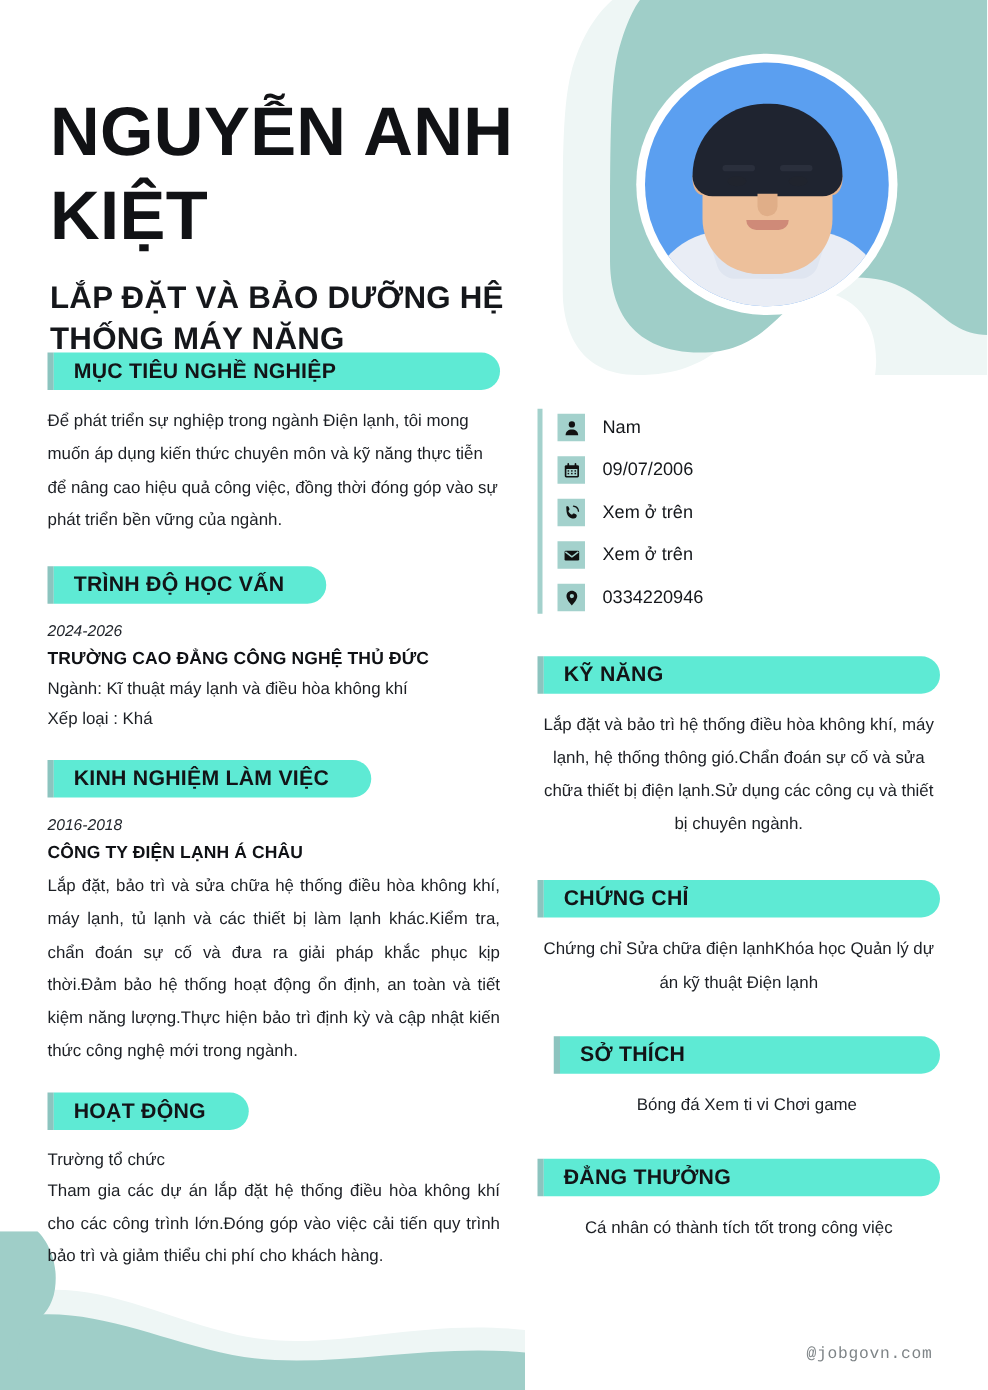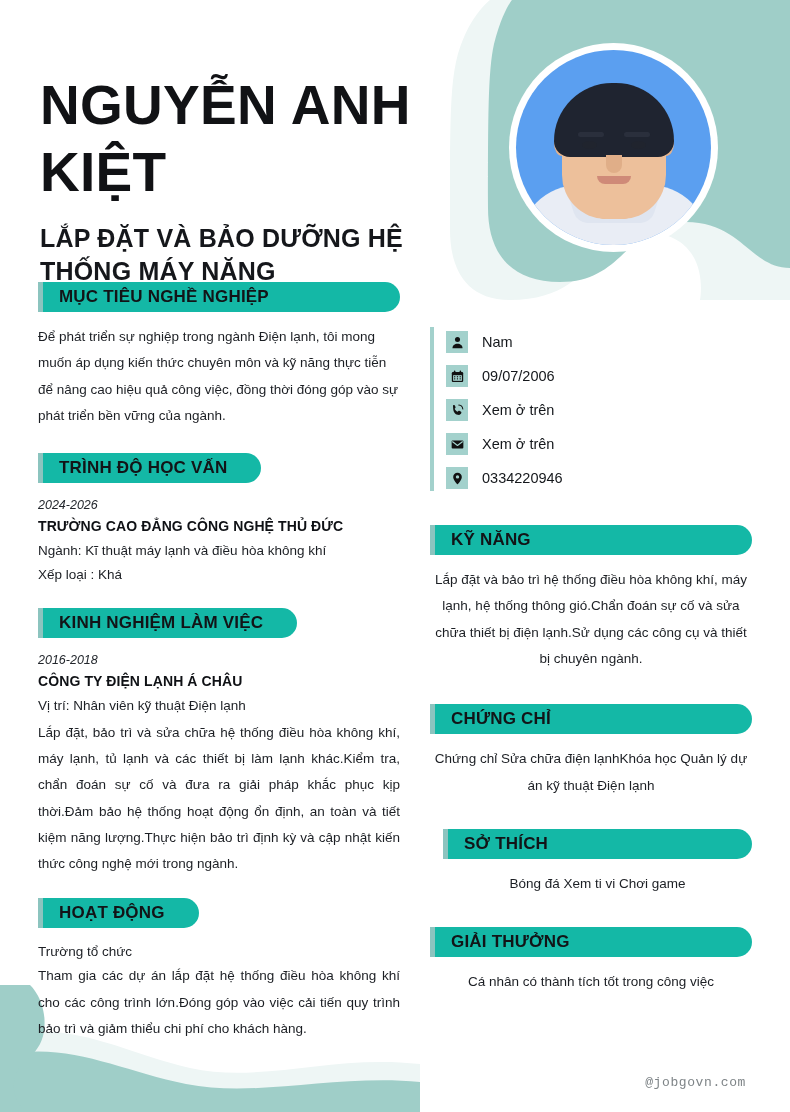--- a/index.html
+++ b/index.html
@@ -122,21 +122,21 @@
   .sec { margin-bottom: 20px; }
   .sec-head {
     display: flex; align-items: stretch;
     height: 30px; margin-bottom: 12px;
   }
   .sec-bar {
     width: 5px; background: #8cc4bf; flex: 0 0 5px;
   }
   .sec-pill {
     flex: 1 1 auto;
-    background: #14b8a6;
+    background: #5eead4;
     border-radius: 0 16px 16px 0;
     display: flex; align-items: center;
     padding-left: 16px;
   }
   .sec-pill span {
     font-size: 17px; font-weight: 700; color: #121417;
     letter-spacing: 0.2px; white-space: nowrap;
   }
   .sec-pill.narrow { flex: 0 0 auto; min-width: 150px; padding-right: 34px; }
 
@@ -262,21 +262,20 @@
 
     <div class="sec" style="margin-top:22px;">
       <div class="sec-head">
         <div class="sec-bar"></div>
         <div class="sec-pill narrow" style="min-width:200px;">
           <span>KINH NGHIỆM LÀM VIỆC</span>
         </div>
       </div>
       <div class="period">2016-2018</div>
       <div class="org">CÔNG TY ĐIỆN LẠNH Á CHÂU</div>
-      <div class="line">Vị trí: Nhân viên kỹ thuật Điện lạnh</div>
       <div class="body-text justify" style="margin-top:2px;">Lắp đặt, bảo trì và sửa chữa hệ thống điều hòa không khí, máy lạnh, tủ lạnh và các thiết bị làm lạnh khác.Kiểm tra, chẩn đoán sự cố và đưa ra giải pháp khắc phục kịp thời.Đảm bảo hệ thống hoạt động ổn định, an toàn và tiết kiệm năng lượng.Thực hiện bảo trì định kỳ và cập nhật kiến thức công nghệ mới trong ngành.</div>
     </div>
 
     <div class="sec" style="margin-top:8px;">
       <div class="sec-head">
         <div class="sec-bar"></div>
         <div class="sec-pill narrow" style="min-width:140px;">
           <span>HOẠT ĐỘNG</span>
         </div>
       </div>
@@ -377,21 +376,21 @@
           <span>SỞ THÍCH</span>
         </div>
       </div>
       <div class="body-text" style="margin-top:8px;">Bóng đá Xem ti vi Chơi game</div>
     </div>
 
     <div class="sec" style="margin-top:30px;">
       <div class="sec-head">
         <div class="sec-bar"></div>
         <div class="sec-pill">
-          <span>GIẢI THƯỞNG</span>
+          <span>ĐẲNG THƯỞNG</span>
         </div>
       </div>
       <div class="body-text" style="margin-top:8px;">Cá nhân có thành tích tốt trong công việc</div>
     </div>
 
   </div>
 
   <div id="watermark">@jobgovn.com</div>
 
 </div>

